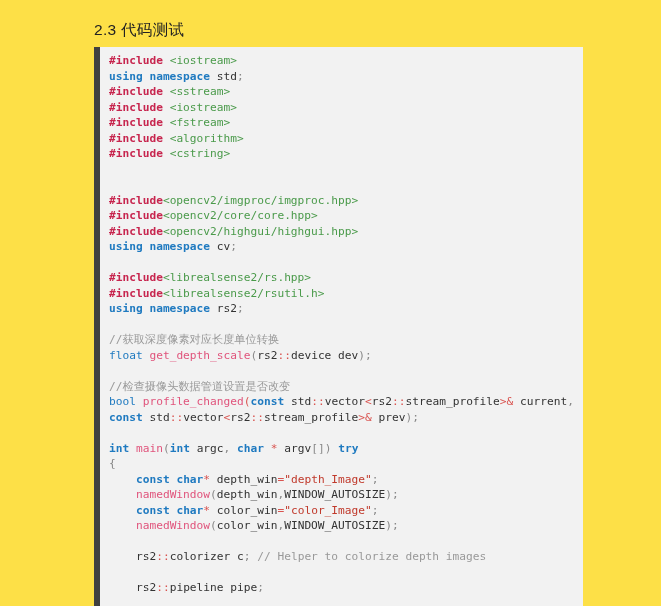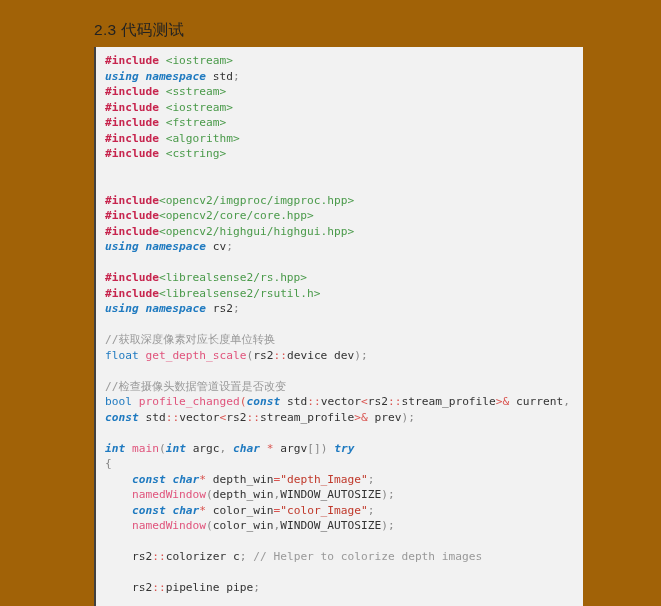--- a/index.html
+++ b/index.html
@@ -12,21 +12,21 @@
   }
   body {
     font-family: "Liberation Sans", sans-serif;
     -webkit-font-smoothing: antialiased;
   }
 
   #page {
     position: relative;
     width: 661px;
     height: 606px;
-    background: #a16207;
+    background: #fde047;
     overflow: hidden;
   }
 
   
   .heading {
     position: absolute;
     left: 94px;
     top: 19px;
     font-family: "Liberation Sans", sans-serif;
     font-size: 15.5px;
@@ -37,21 +37,21 @@
   }
 
   
   .code-block {
     position: absolute;
     left: 94px;
     top: 47px;
     width: 489px;
     height: 559px;
     background: #f2f2f2;
-    border-left: 2px solid #404040;
+    border-left: 6px solid #404040;
     box-sizing: border-box;
     overflow: hidden;
   }
 
   .code-inner {
     padding: 6px 0 0 9px;
     font-family: "DejaVu Sans Mono", "Liberation Mono", monospace;
     font-size: 11.2px;
     line-height: 15.5px;
     color: #333333;
@@ -61,21 +61,21 @@
 
   .ln {
     display: block;
     min-height: 15.5px;
     white-space: pre-wrap;
   }
 
   
   .t-pre    { color: #c7254e; font-weight: bold; }   
   .t-hdr    { color: #4a9a4a; }                      
-  .t-kw     { color: #1f7ac0; font-weight: bold; font-style: italic; }   
+  .t-kw     { color: #1f7ac0; font-weight: bold; }   
   .t-type   { color: #1f7ac0; font-weight: normal; }   
   .t-fn     { color: #e0547c; }                      
   .t-cmt    { color: #999999; }                      
   .t-str    { color: #c0392b; }                      
   .t-op     { color: #d9534f; }                      
   .t-id     { color: #333333; font-weight: normal; }   
   .t-plain  { color: #333333; }
   .t-punc   { color: #888888; }                      
 </style>
 </head>

